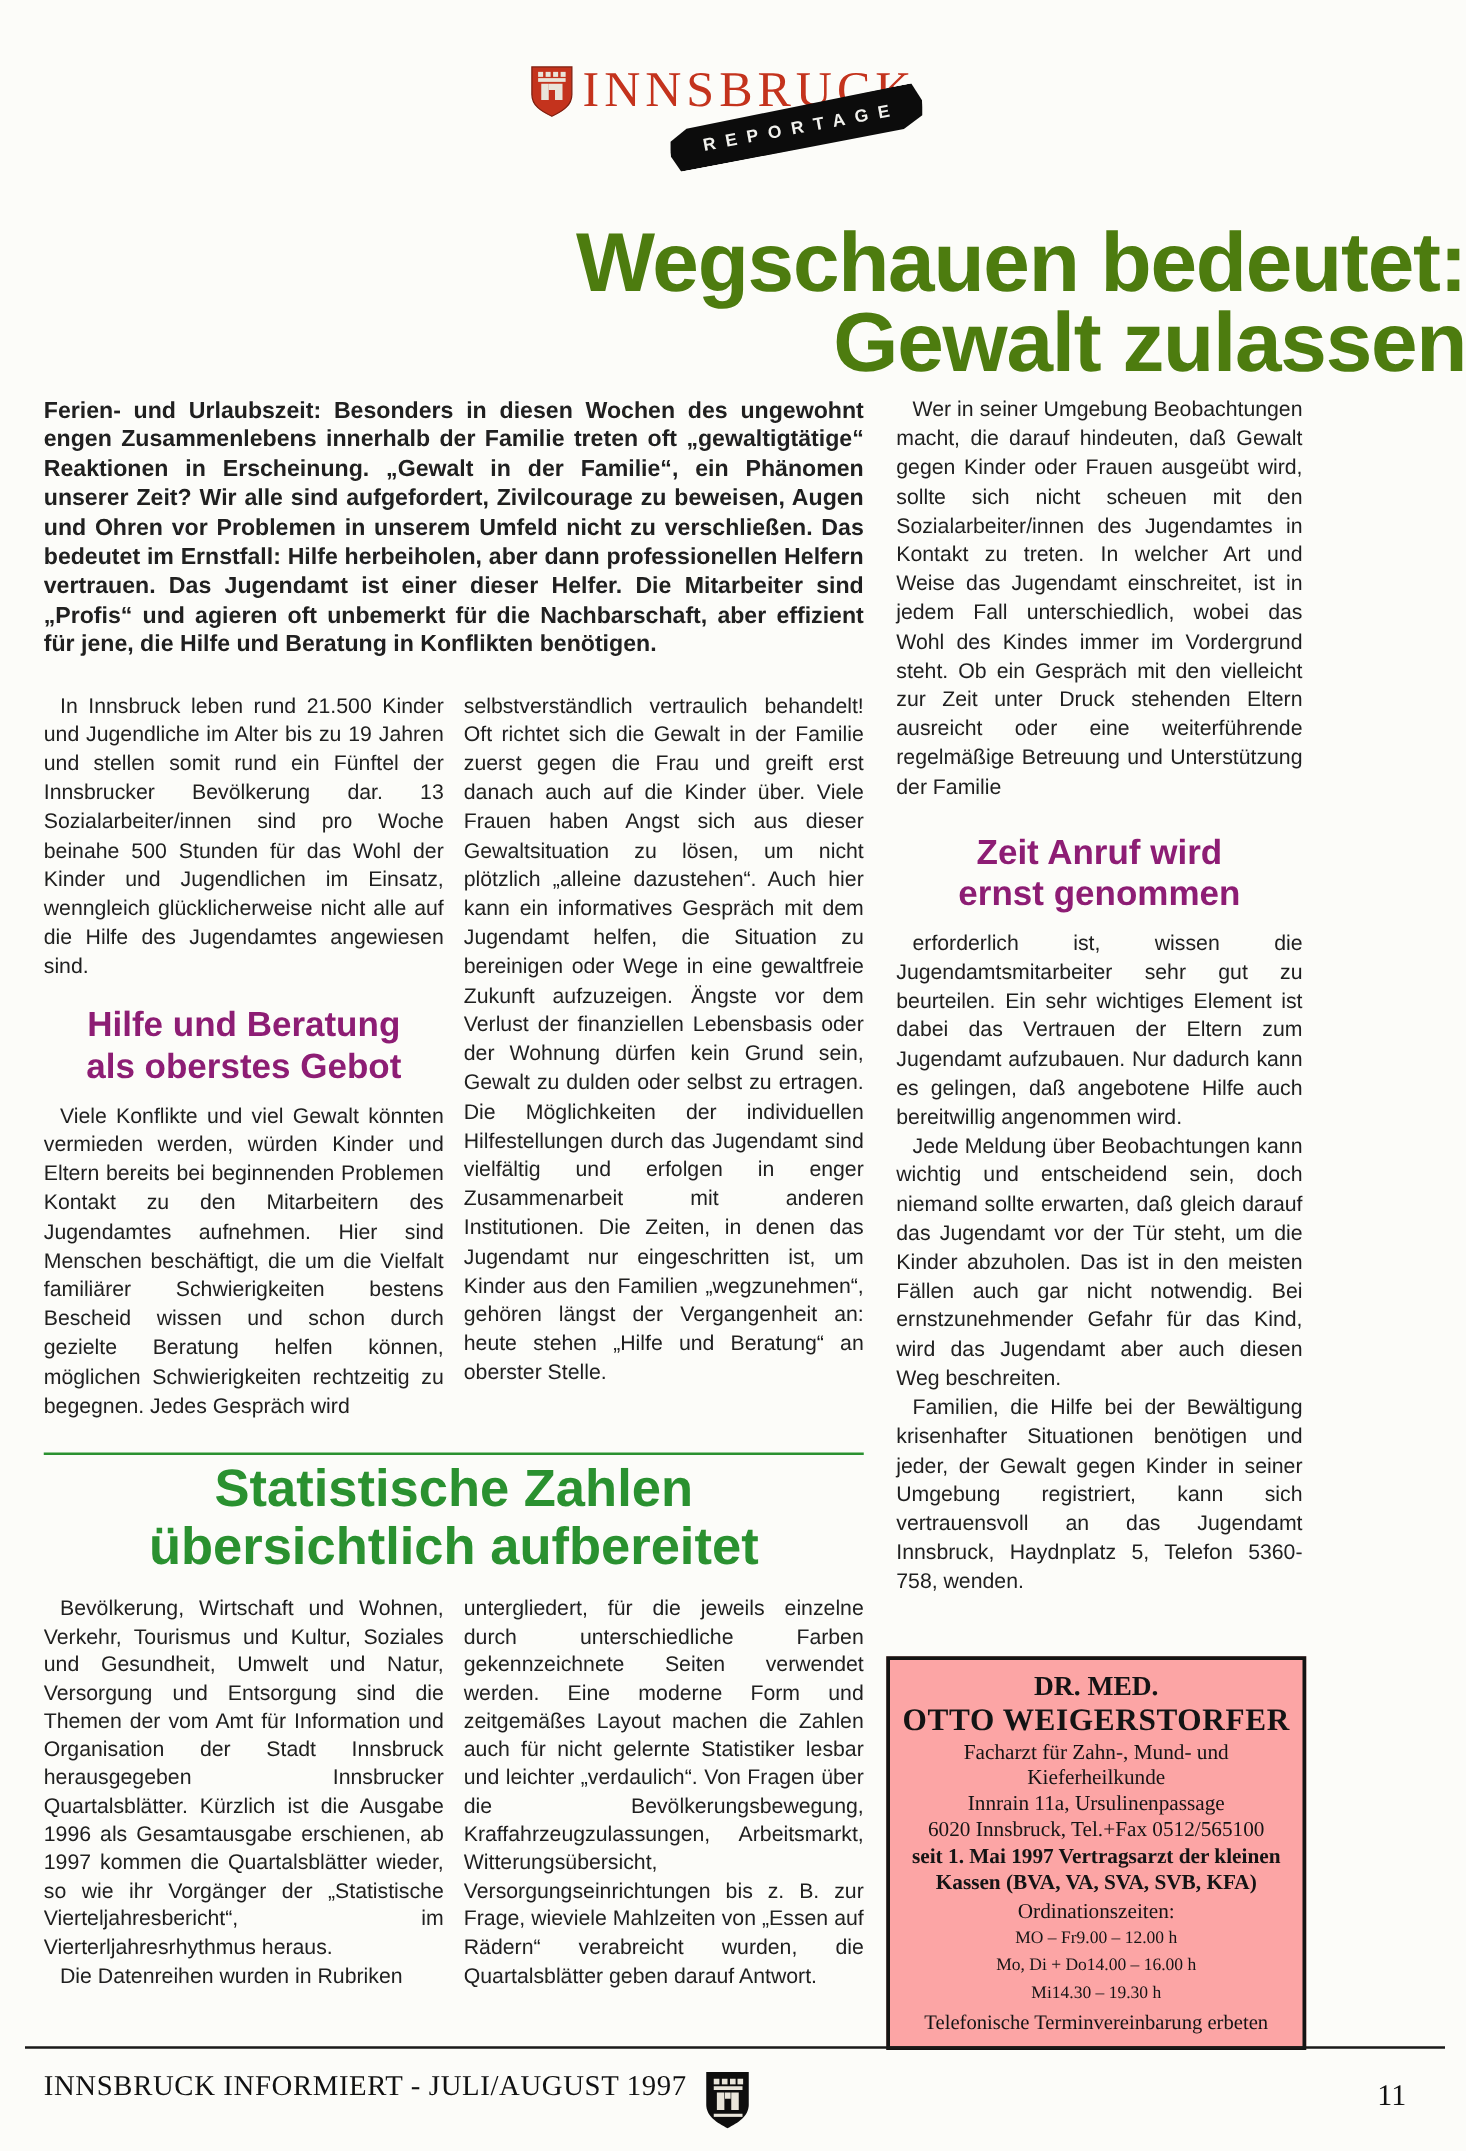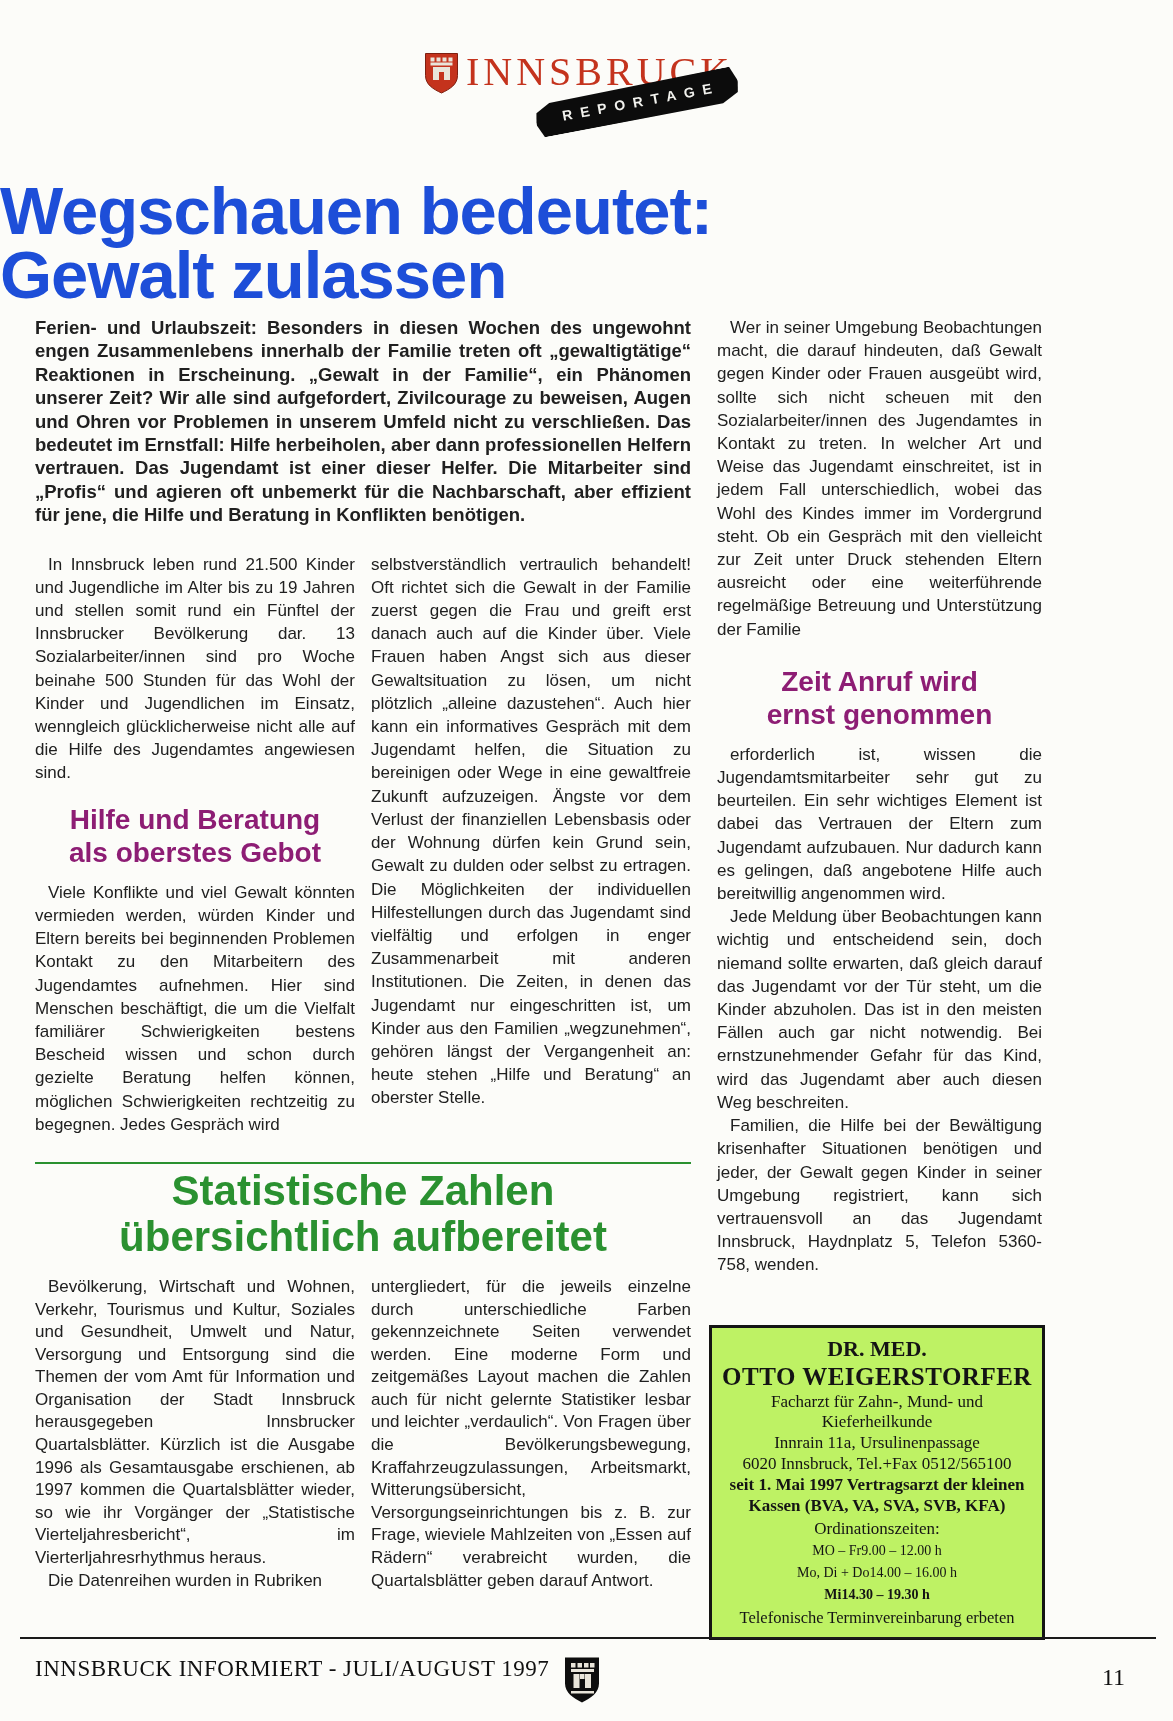--- a/index.html
+++ b/index.html
@@ -28,21 +28,21 @@
     display:flex;align-items:center;justify-content:center;
     z-index:3;
   }
   .banner span{
     color:#f2f2ee;font-size:14px;font-weight:700;letter-spacing:8px;
     padding-left:8px;
   }
   
   .headline{
     position:absolute;top:134px;left:0;width:100%;
-    text-align:left;color:#1d4ed8;font-weight:700;
+    text-align:right;color:#4d7c0f;font-weight:700;
     font-size:67px;line-height:64px;letter-spacing:-1px;
   }
   .headline span{display:block;}
   
   .content{position:absolute;top:316px;left:35px;width:1007px;display:flex;gap:26px;}
   .left-region{width:656px;}
   .right-col{width:325px;}
   .lead{
     font-weight:700;font-size:18.5px;line-height:23.4px;text-align:justify;margin:0;
   }
@@ -62,34 +62,34 @@
     margin:2px 0 16px 0;text-align:center;
     color:#2a9130;font-weight:700;font-size:42px;line-height:46px;
   }
   .green-head span{display:block;}
   .cols-bottom{display:flex;gap:16px;}
   .cols-bottom .col p{line-height:22.6px;}
   
   .ad{
     margin-top:48px;margin-left:-8px;width:336px;
     box-sizing:border-box;
-    border:3px solid #141414;background:#bef264;
+    border:3px solid #141414;background:#fca5a5;
     padding:8px 8px 9px 8px;
     font-family:"Liberation Serif",serif;color:#141414;
     text-align:center;
   }
   .ad-t1{font-weight:700;font-size:22px;line-height:26px;}
   .ad-t2{font-weight:700;font-size:25px;line-height:30px;letter-spacing:0.5px;}
   .ad-sub{font-size:17px;line-height:20px;}
   .ad-line{font-size:17px;line-height:21px;}
   .ad-note{font-weight:700;font-size:17px;line-height:21px;}
   .ad-hours-label{font-size:17px;line-height:22px;margin-top:2px;}
   .hours{width:250px;margin:0 auto;}
   .hour-row{display:flex;justify-content:center;font-size:14px;line-height:22px;}
-  .hour-row.bold{font-weight:700;}
+  .hour-row.bold{font-weight:400;}
   .hour-days{text-align:left;}
   .hour-time{text-align:right;}
   .ad-foot{font-size:16.5px;line-height:21px;margin-top:1px;}
   
   .footer-rule{position:absolute;left:20px;top:1637px;width:1136px;border:none;border-top:2px solid #1a1a1a;margin:0;}
   .footer{
     position:absolute;left:35px;top:1656px;width:1090px;height:56px;
     font-family:"Liberation Serif",serif;color:#111;
   }
   .footer-left{display:flex;gap:14px;}

